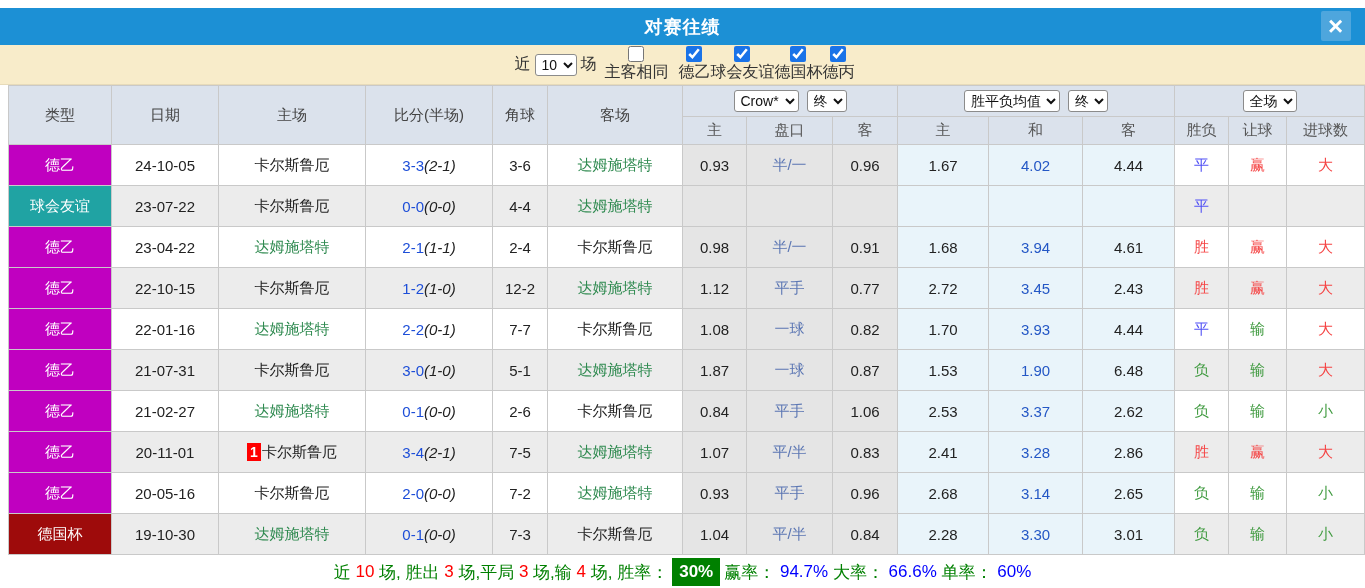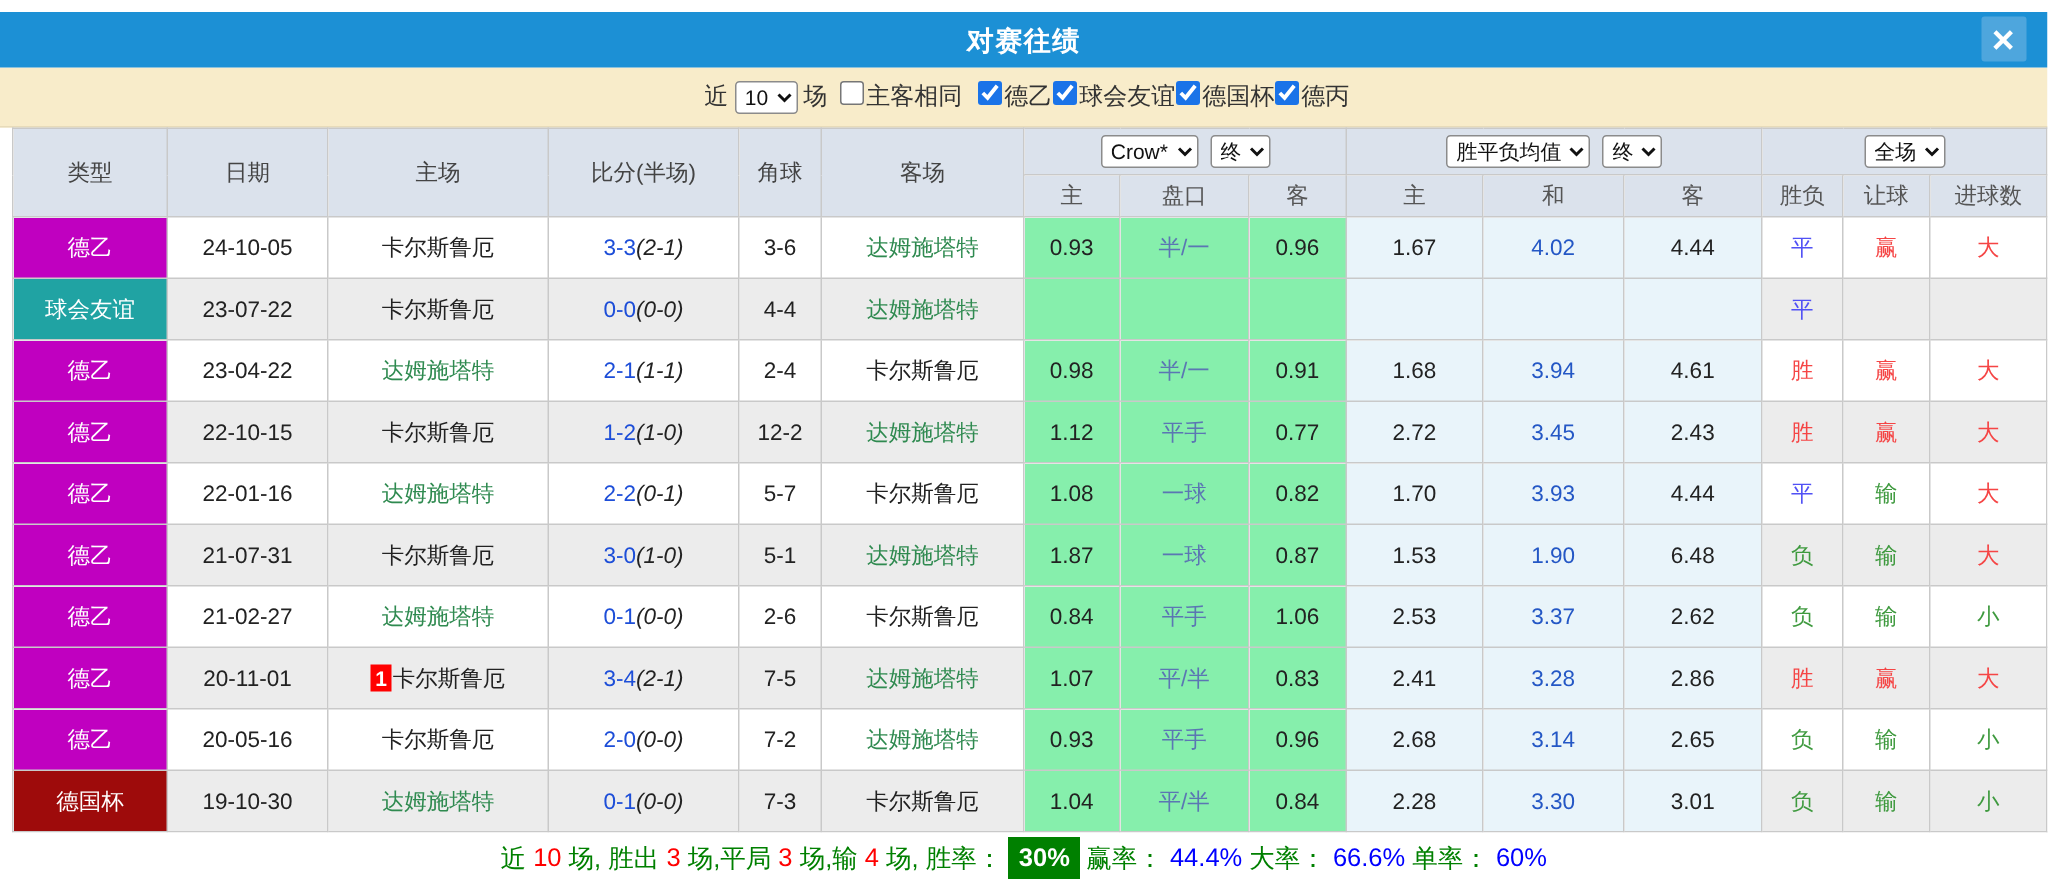--- a/index.html
+++ b/index.html
@@ -25,39 +25,39 @@
   .filterbar {
     height:40px; background:#f8ecca; border-bottom:1px solid #e7dbba;
     display:flex; align-items:center; justify-content:center;
     font-size:16px; color:#333;
   }
   .filterbar .gap { margin:0 4px; }
   .sel {
     font-size:14px; background:#fff; border:1px solid #8b8b8b;
     border-radius:3px; padding:1px 2px; color:#111;
   }
-  .chk { display:inline-flex; cursor:pointer; }
+  .chk { display:inline-flex; align-items:center; cursor:pointer;flex-direction:column; }
   .chk input { width:16px; height:16px; accent-color:#1a73e8; margin:0 2px 0 0; }
   .comp-wrap { display:inline-flex; align-items:center; margin-left:6px; }
   
   .match-table {
     margin-left:8px; width:1356px; border-collapse:collapse; table-layout:fixed;
   }
   .match-table th, .match-table td {
     border:1px solid #c9c9c9; text-align:center; vertical-align:middle;
     padding:0; font-weight:normal; overflow:hidden; white-space:nowrap;
   }
   thead th { background:#dbe2ec; color:#444; font-size:15px; }
   tr.selrow th { height:31px; }
   tr.subrow th { height:28px; color:#555; }
   .hdr-sels { display:flex; align-items:center; justify-content:center; gap:8px; }
   tbody td { height:41px; font-size:15px; color:#222; background:#fff; }
   tr.row-alt td { background:#ececec; }
   td.league { color:#fff; font-size:15px; }
-  td.col-cream, tr.row-alt td.col-cream { background:#86efac; }
+  td.col-cream, tr.row-alt td.col-cream { background:#e5e5e5; }
   td.col-blue,  tr.row-alt td.col-blue  { background:#e9f4fa; }
   td.line { color:#5b76b3; }
   td.draw { color:#2457c5; }
   .team-green { color:#2f8a50; }
   .team-dark  { color:#222; }
   .score-main { color:#1d4ed8; }
   .score-half { color:#222;font-style:italic; }
   .rank-badge {
     display:inline-block; background:#ff0000; color:#fff; font-weight:bold;
     font-size:14px; line-height:18px; padding:0 3px; margin-right:1px;
@@ -255,21 +255,21 @@
     <td class="col-blue">2.43</td>
     <td class="res c-red">胜</td>
     <td class="res c-red">赢</td>
     <td class="res c-red">大</td>
   </tr>
       <tr class="match-row">
     <td class="league" style="background: rgb(192, 0, 192);">德乙</td>
     <td class="date">22-01-16</td>
     <td class="team"><span class="tname team-green">达姆施塔特</span></td>
     <td class="score"><span class="score-main">2-2</span><span class="score-half">(0-1)</span></td>
-    <td class="corners">5-7</td>
+    <td class="corners">7-7</td>
     <td class="team"><span class="tname team-dark">卡尔斯鲁厄</span></td>
     <td class="col-cream">1.08</td>
     <td class="col-cream line">一球</td>
     <td class="col-cream">0.82</td>
     <td class="col-blue">1.70</td>
     <td class="col-blue draw">3.93</td>
     <td class="col-blue">4.44</td>
     <td class="res c-violet">平</td>
     <td class="res c-green">输</td>
     <td class="res c-red">大</td>
@@ -367,18 +367,18 @@
     <span class="seg-red">10</span>
     <span class="seg-green"> 场, 胜出 </span>
     <span class="seg-red">3</span>
     <span class="seg-green"> 场,平局 </span>
     <span class="seg-red">3</span>
     <span class="seg-green"> 场,输 </span>
     <span class="seg-red">4</span>
     <span class="seg-green"> 场, 胜率：</span>
     <span class="seg-badge">30%</span>
     <span class="seg-green">赢率： </span>
-    <span class="seg-blue">44.4%</span>
+    <span class="seg-blue">94.7%</span>
     <span class="seg-green"> 大率： </span>
     <span class="seg-blue">66.6%</span>
     <span class="seg-green"> 单率： </span>
     <span class="seg-blue">60%</span>
   </div>
 
 </body></html>

